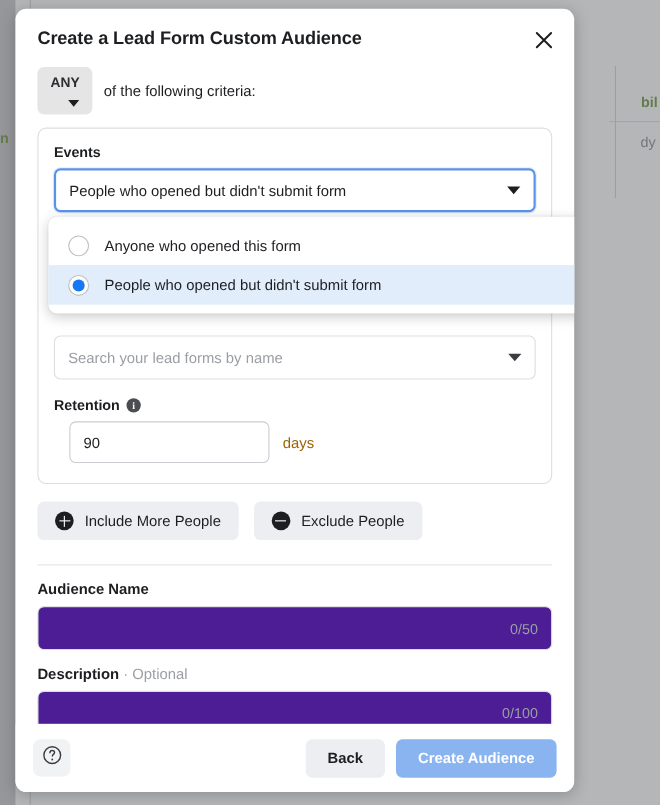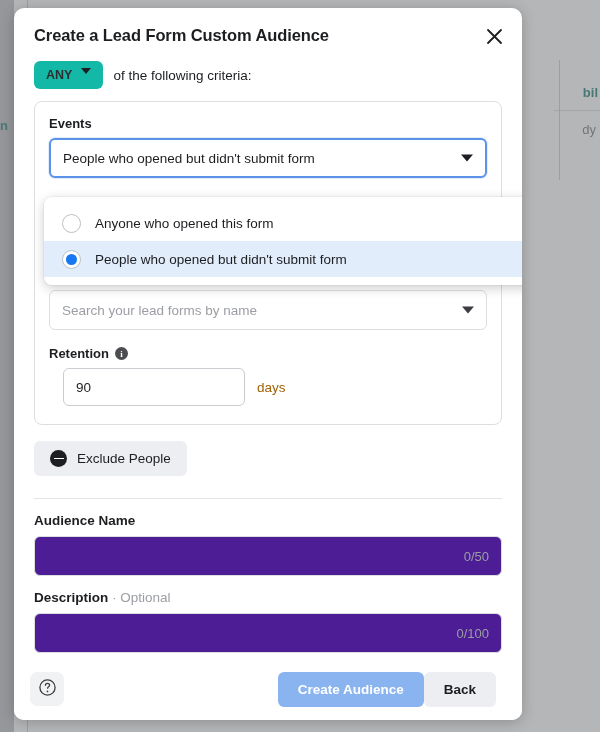--- a/index.html
+++ b/index.html
@@ -17,21 +17,21 @@
     background: #ffffff;
   }
   .bg-strip-left {
     position: absolute; left: 0; top: 0; width: 14px; height: 732px;
     background: #b8babd;
   }
   .bg-text {
     position: absolute;
     font-size: 13px;
     font-weight: 700;
-    color: #0f766e;
+    color: #4d7c0f;
   }
   .bg-text.light { font-weight: 400; color: #6d6f73; }
   .bg-rule {
     position: absolute; background: #d9dadd; height: 1px;
   }
   .bg-vrule {
     position: absolute; background: #c9cacd; width: 1px;
   }
 
   .backdrop {
@@ -74,29 +74,30 @@
   .criteria-row {
     display: flex;
     align-items: center;
     gap: 10px;
     padding: 16px 20px 0 20px;
     font-size: 13.5px;
     color: #1c1e21;
   }
   .pill {
     display: inline-flex;
-    align-items: flex-start;
+    align-items: flex-end;
     gap: 9px;
-    background: #14b8a6;
+    background: #e5e5e5;
     border-radius: 6px;
     padding: 7px 12px;
     font-size: 12.5px;
     font-weight: 600;
     color: #2b2d31;
     cursor: pointer;
+    flex-direction: column;
   }
   .caret {
     width: 0; height: 0;
     border-left: 5px solid transparent;
     border-right: 5px solid transparent;
     border-top: 6px solid #1c1e21;
   }
 
   
   .card {
@@ -399,20 +400,27 @@
     <div class="opt selected">
       <span class="radio on"></span>
       <span>People who opened but didn't submit form</span>
     </div>
   </div>
 
   <div class="inc-exc-row">
     <div class="chip-btn">
       <span class="cicon">
           <i class="h"></i>
+          <i class="v"></i>
+        </span>
+      <span>Include More People</span>
+    </div>
+    <div class="chip-btn">
+      <span class="cicon">
+          <i class="h"></i>
         </span>
       <span>Exclude People</span>
     </div>
   </div>
 
   <div class="divider"></div>
 
   <div class="section">
     <div class="sec-label">Audience Name</div>
     <div class="text-input">
@@ -434,17 +442,17 @@
     <div class="help-btn">
       <span>
         <svg width="19" height="19" viewBox="0 0 19 19" aria-hidden="true">
           <circle cx="9.5" cy="9.5" r="7.6" stroke="#3b3d40" stroke-width="1.3" fill="none"></circle>
           <path d="M7.4 7.3c0-1.2 1-2 2.1-2 1.2 0 2.1.8 2.1 1.9 0 1.5-2 1.6-2 3" stroke="#3b3d40" stroke-width="1.3" fill="none" stroke-linecap="round"></path>
           <circle cx="9.5" cy="13.4" r="0.85" fill="#3b3d40"></circle>
         </svg>
       </span>
     </div>
     <div class="footer-spacer"></div>
+    <div class="btn btn-secondary">Back</div>
     <div class="btn btn-primary">Create Audience</div>
-    <div class="btn btn-secondary">Back</div>
   </div>
 
 </div>
 
 </body></html>

